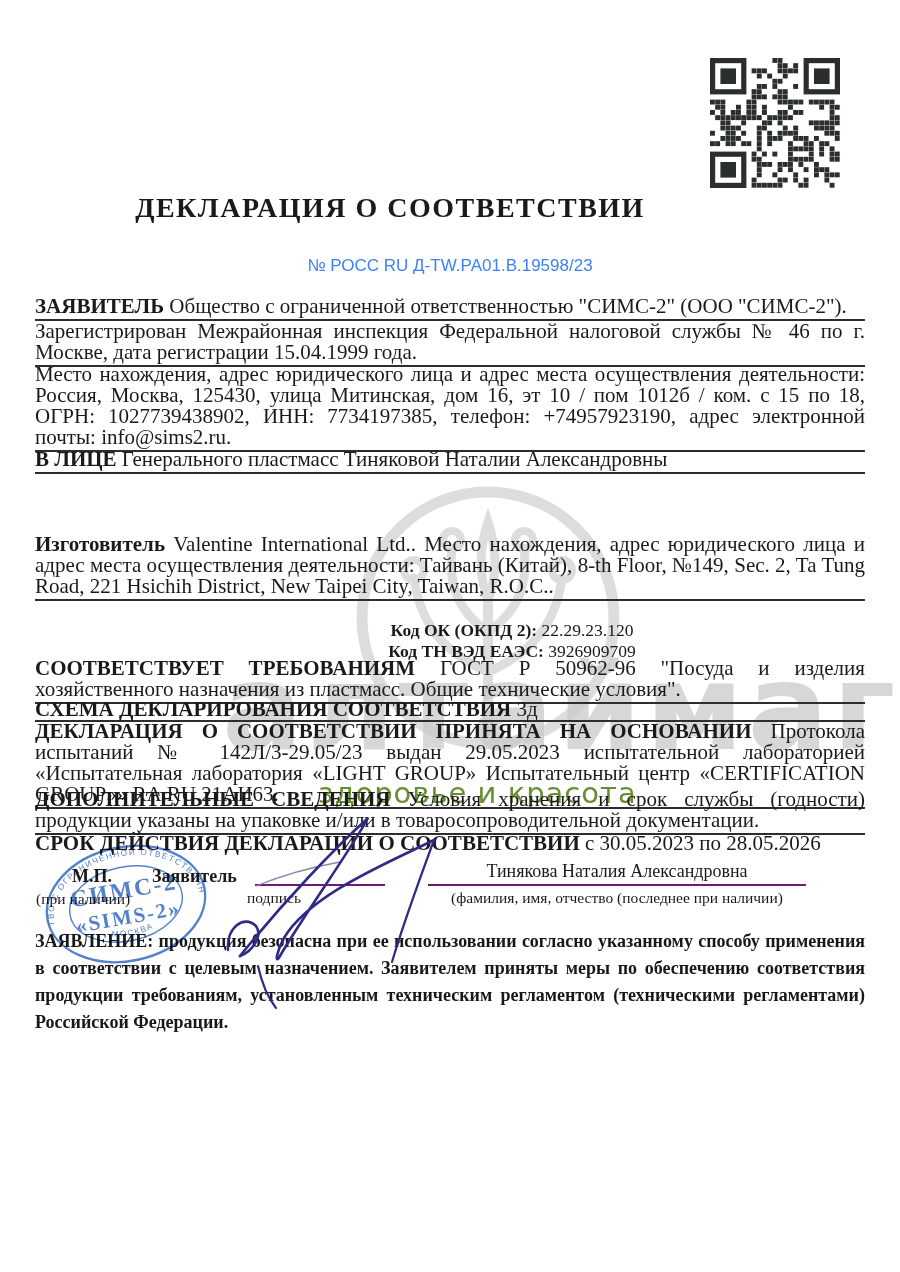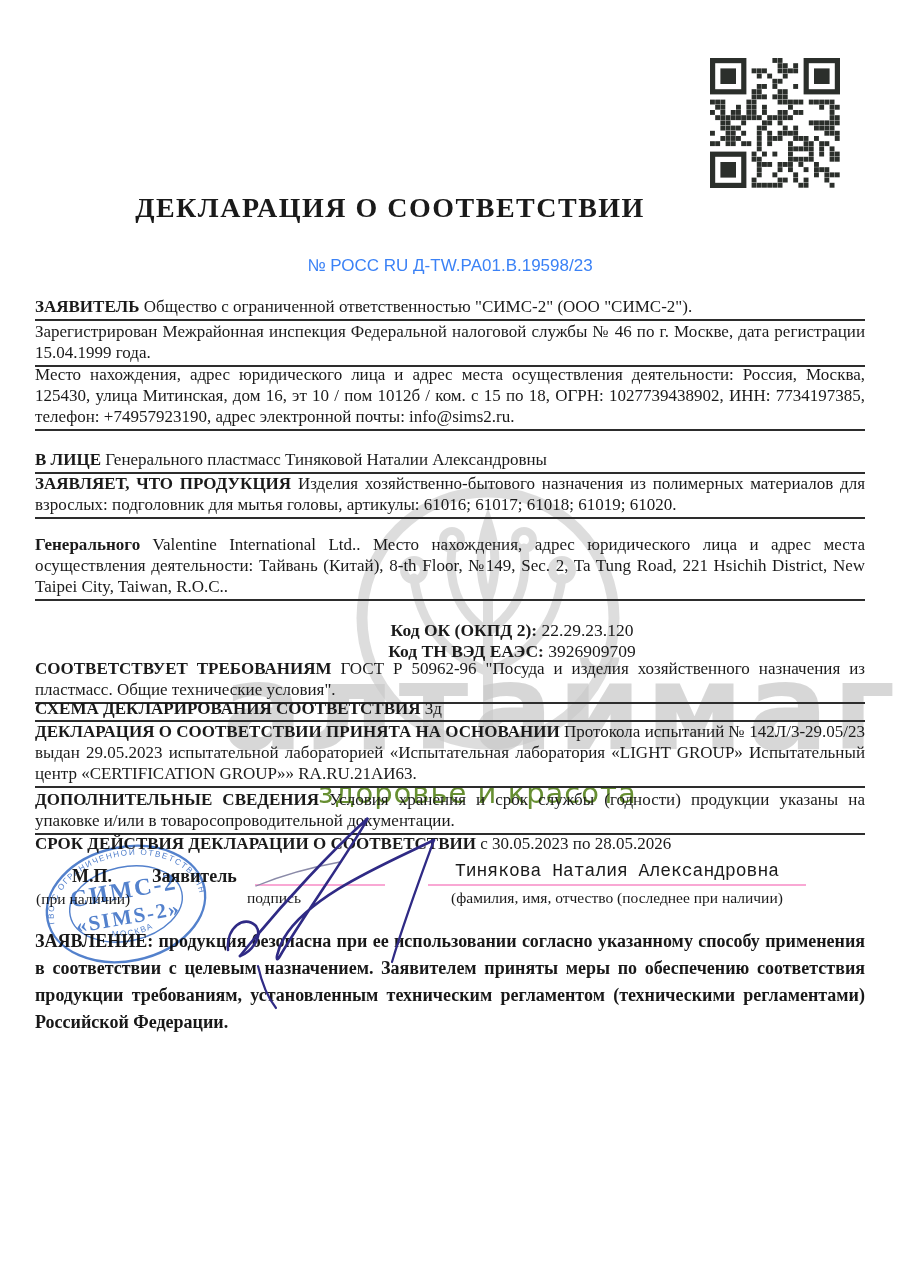--- a/index.html
+++ b/index.html
@@ -8,28 +8,28 @@
   .abs{position:absolute;}
   
   .wm-big{left:222px;top:648px;width:700px;font-family:"DejaVu Sans","Liberation Sans",sans-serif;
           font-weight:bold;font-size:120px;line-height:1;letter-spacing:4px;color:#c9c9c9;opacity:.72;}
   .wm-tag{left:318px;top:776px;font-family:"DejaVu Sans","Liberation Sans",sans-serif;
           font-size:29px;letter-spacing:1px;color:#4d7c0f;opacity:.85;}
   
   .doc-title{left:-25px;top:192px;width:830px;text-align:center;font-size:28px;font-weight:bold;letter-spacing:1.5px;}
   .doc-number{left:35px;top:256px;width:830px;text-align:center;
               font-family:"Liberation Sans",sans-serif;font-size:17px;color:#3b82f6;}
-  .sec{left:35px;width:830px;font-size:17px;line-height:21px;}
+  .sec{left:35px;width:830px;font-size:21px;line-height:21px;}
   .sec.just{text-align:justify;}
   .ruled{border-bottom:2px solid #2d2d2d;padding-bottom:2px;}
   .sec b{font-weight:bold;}
   .code-line{left:97px;width:830px;text-align:center;font-size:17.5px;line-height:21px;}
   .sig-t{font-size:18px;}
   .small{font-size:15.5px;}
-  .line{border-bottom:2px solid #f9a8d4;font-family:Liberation Mono, monospace;}
+  .line{border-bottom:2px solid #701a75;}
   .statement{left:35px;top:928px;width:830px;font-size:18px;line-height:27px;
              font-weight:bold;text-align:justify;color:#181818;}
   .qr{left:710px;top:58px;width:130px;height:130px;}
 </style>
 </head>
 <body>
 
 <div class="page">
 
   <svg class="abs" style="left:352px;top:482px;opacity:.34;" width="272" height="272" viewBox="0 0 272 272">
@@ -285,27 +285,23 @@
 
   <div class="abs sec just ruled" style="top:364px">
     <span>Место нахождения, адрес юридического лица и адрес места осуществления деятельности: Россия, Москва, 125430, улица Митинская, дом 16, эт 10 / пом 1012б / ком. с 15 по 18, ОГРН: 1027739438902, ИНН: 7734197385, телефон: +74957923190, адрес электронной почты: info@sims2.ru.</span>
   </div>
 
   <div class="abs sec ruled" style="top:449px">
     <b>В ЛИЦЕ</b>
     <span>Генерального пластмасс Тиняковой Наталии Александровны</span>
   </div>
 
-  <div class="abs sec just ruled" style="top:473px">
-    <b>ЗАЯВЛЯЕТ, ЧТО ПРОДУКЦИЯ</b>
-    <span>Изделия хозяйственно-бытового назначения из полимерных материалов для взрослых: подголовник для мытья головы, артикулы: 61016; 61017; 61018; 61019; 61020.</span>
-  </div>
 
   <div class="abs sec just ruled" style="top:534px">
-    <b>Генерального</b>
+    <b>Изготовитель</b>
     <span>Valentine International Ltd.. Место нахождения, адрес юридического лица и адрес места осуществления деятельности: Тайвань (Китай), 8-th Floor, №149, Sec. 2, Ta Tung Road, 221 Hsichih District, New Taipei City, Taiwan, R.O.C..</span>
   </div>
 
 
   <div class="abs code-line" style="top:620px">
     <b>Код ОК (ОКПД 2):</b>
     <span>22.29.23.120</span>
   </div>
   <div class="abs code-line" style="top:641px">
     <b>Код ТН ВЭД ЕАЭС:</b>

